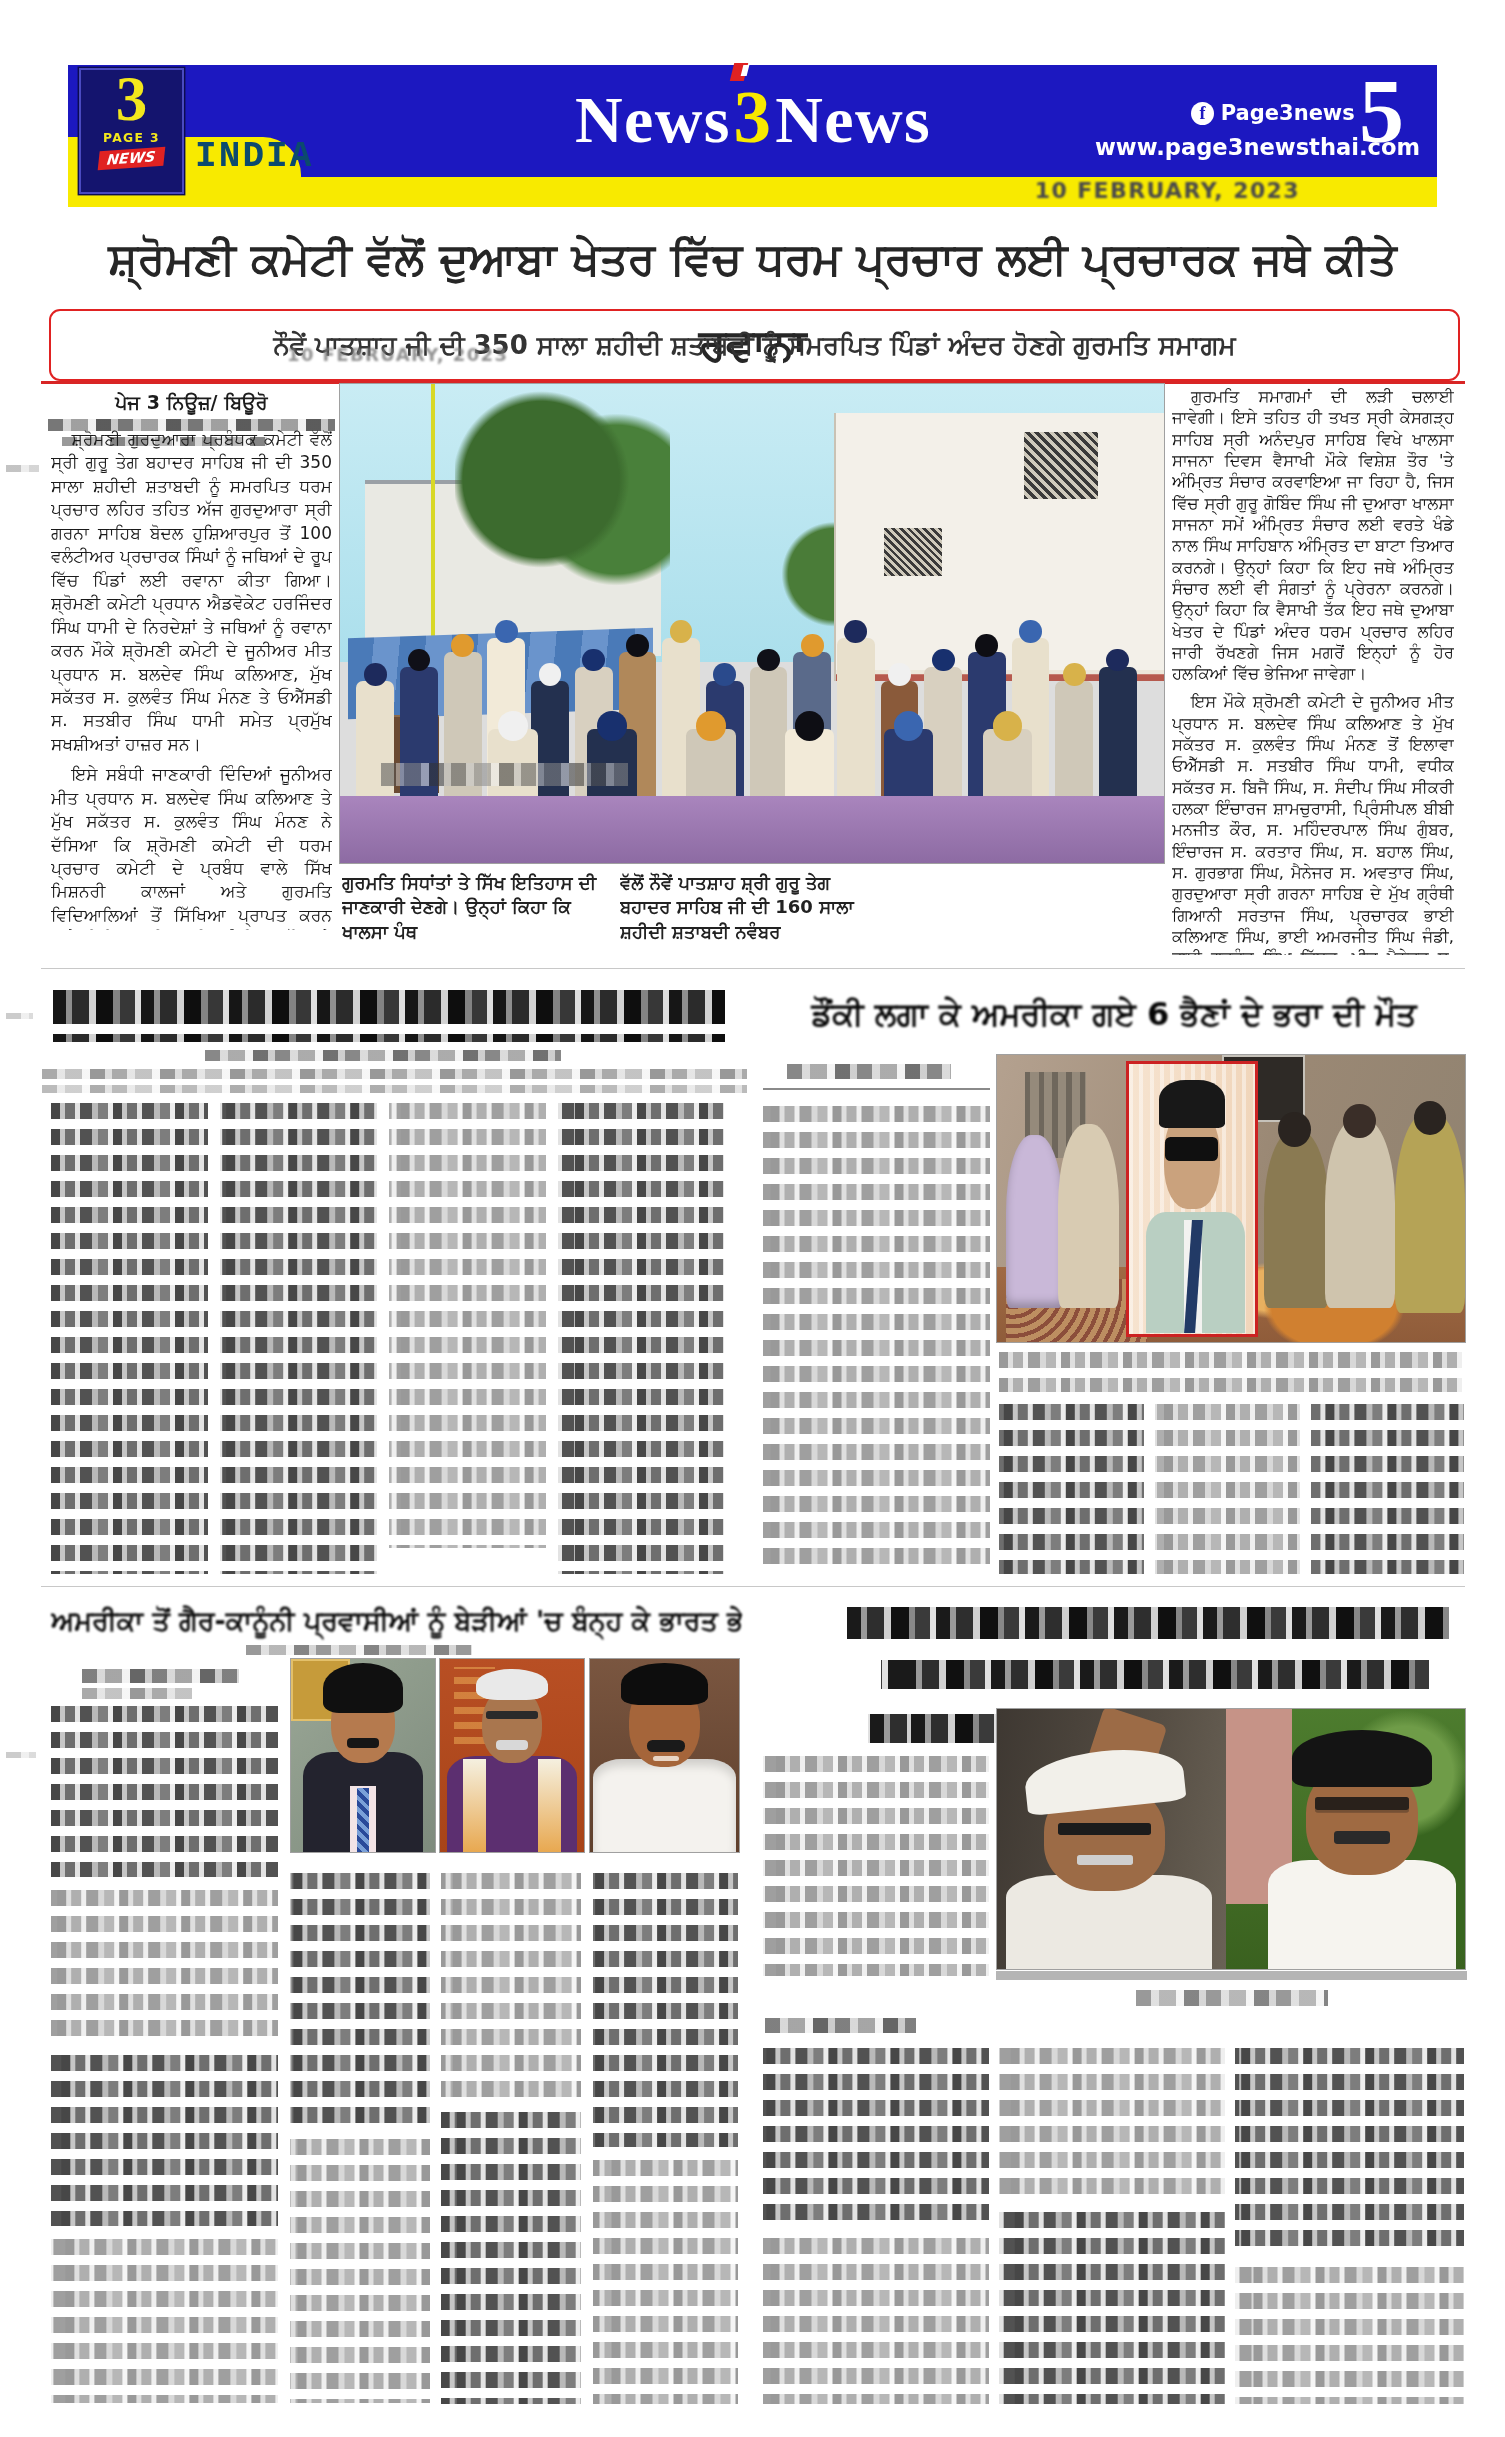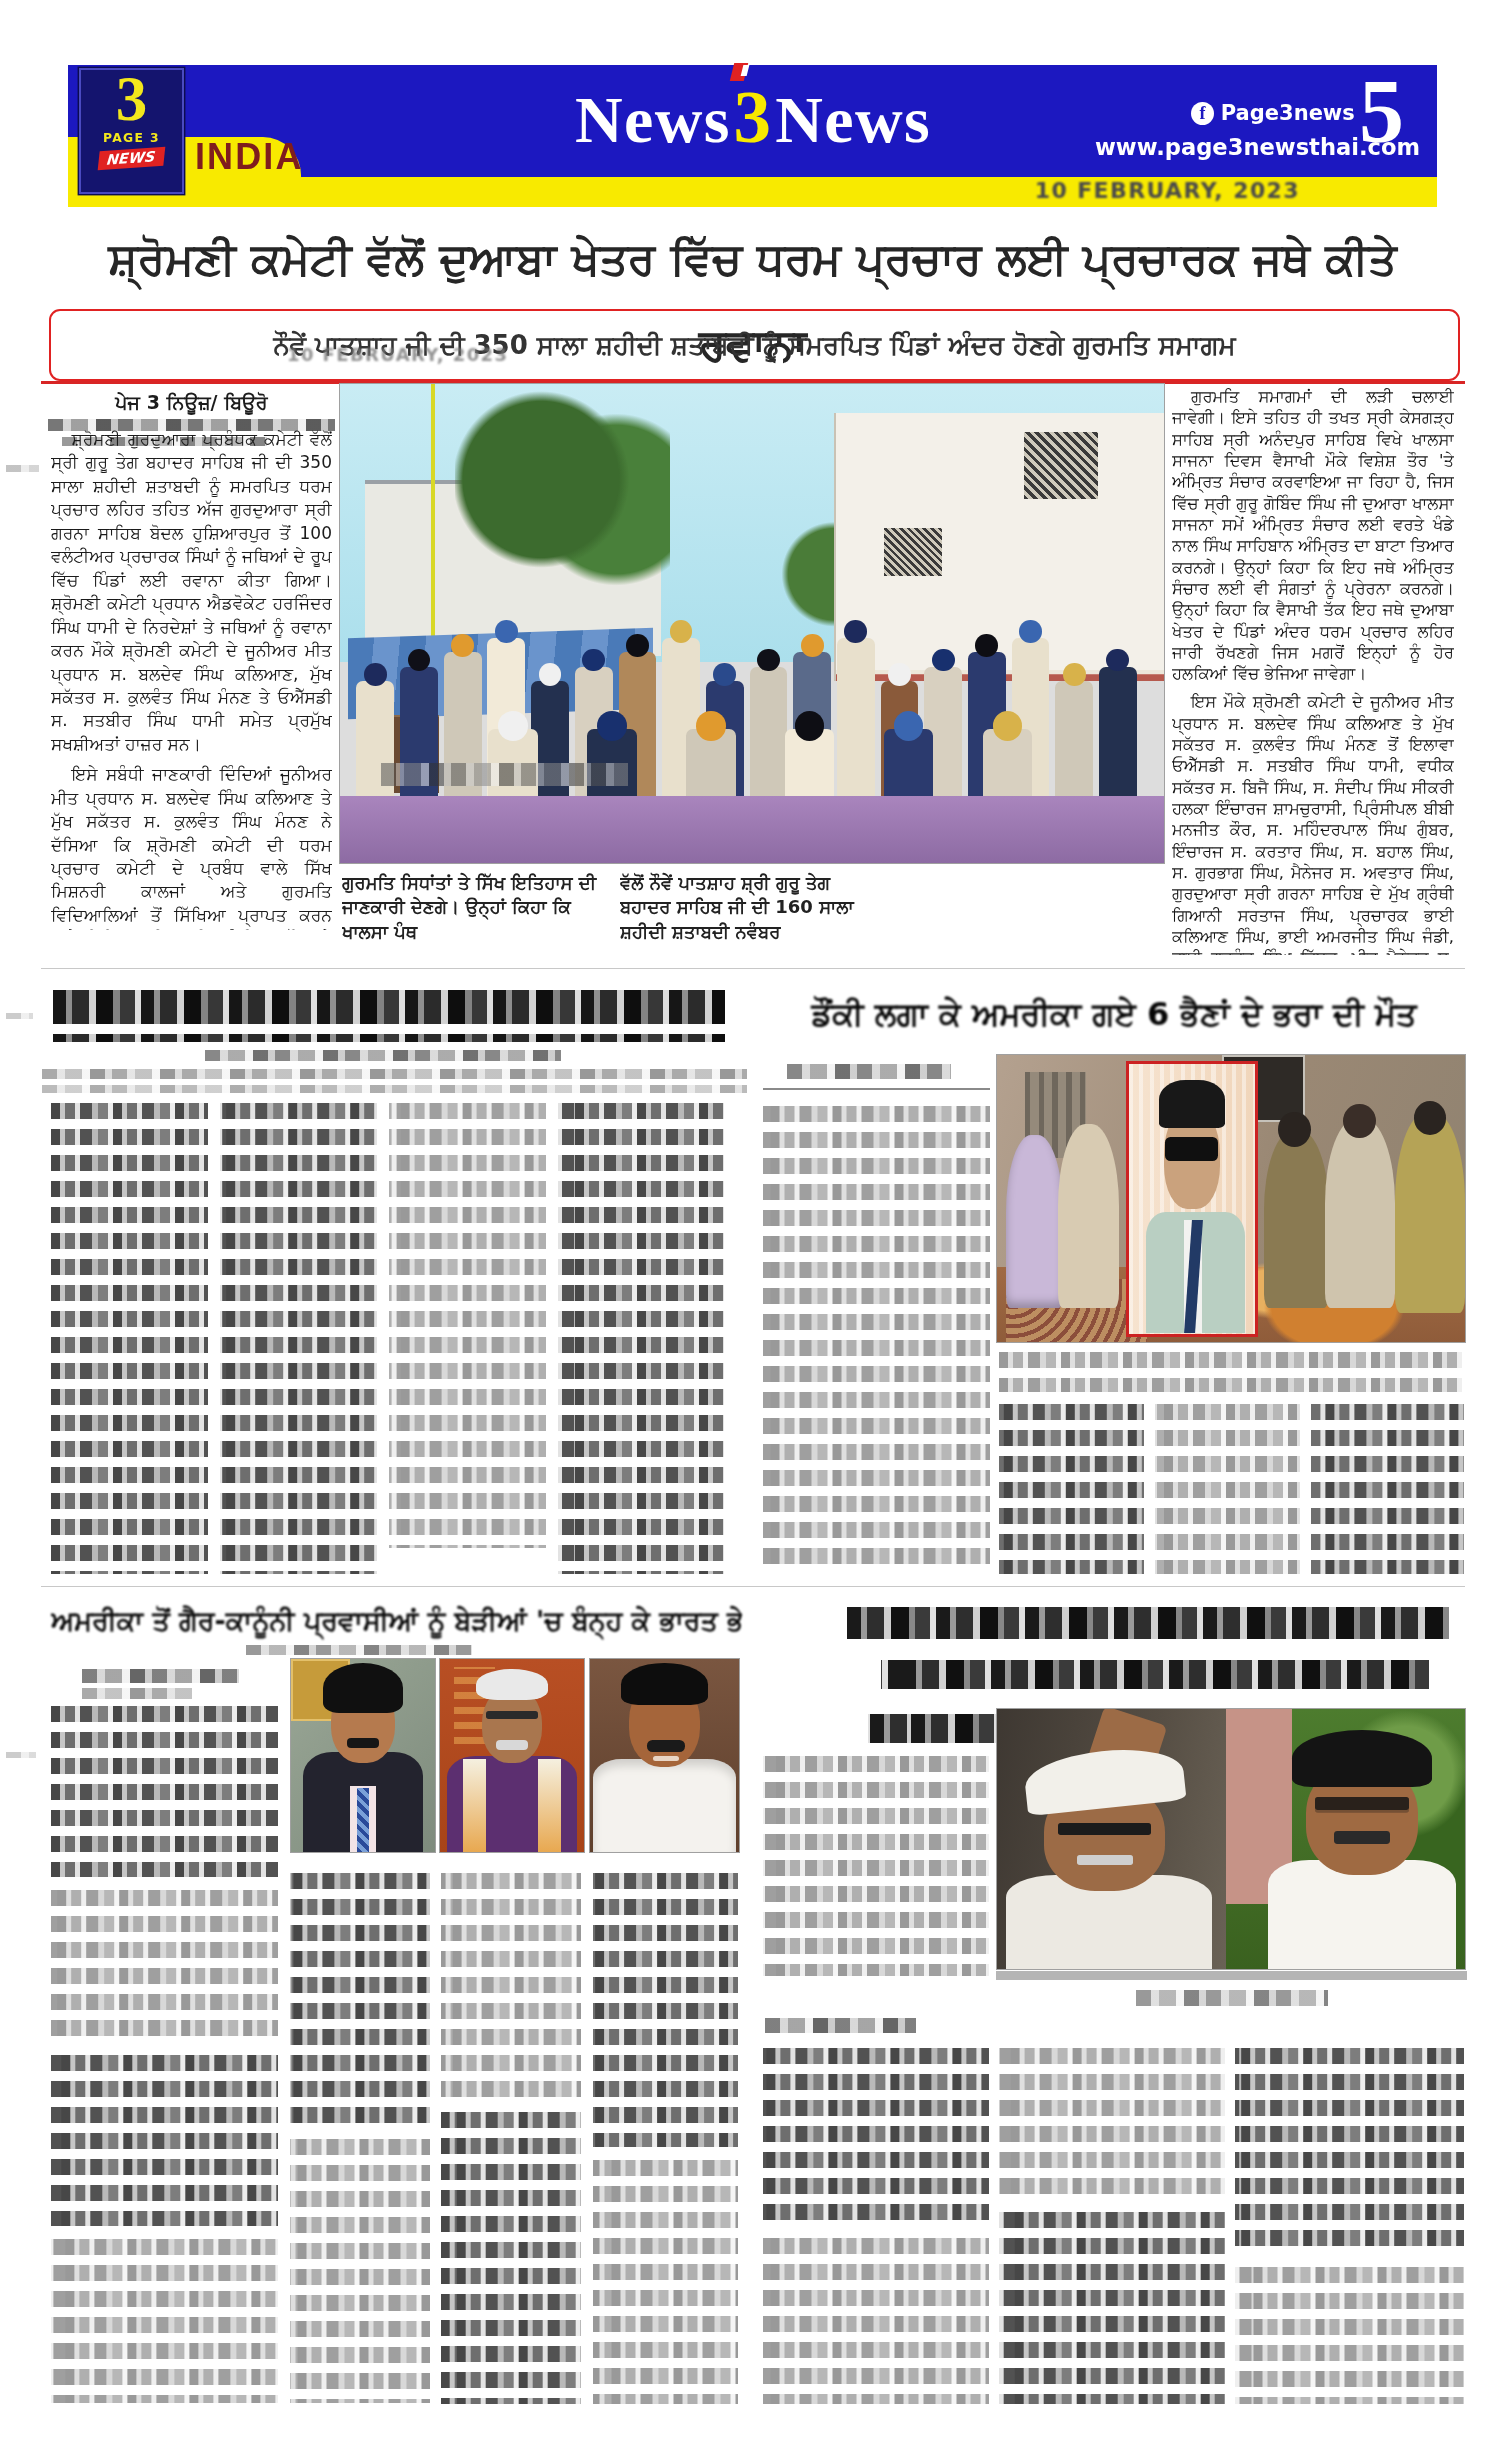--- a/index.html
+++ b/index.html
@@ -10,21 +10,21 @@
   
   .blueband{background:#1c18c0;}
   .yellow{background:#f8ea00;}
   .masthead{font-family:"Liberation Serif",serif;font-weight:bold;color:#ffffff;
             font-size:66px;letter-spacing:1.4px;white-space:nowrap;}
   .masthead .three{color:#f8e800;font-size:75px;position:relative;padding:0 2.7px;}
   .redtick{position:absolute;width:13.7px;height:18px;background:#e02222;transform:skewX(-14deg);
            top:-12.3px;left:1.4px;}
   .whitetick{position:absolute;width:6.2px;height:11px;background:#fff;transform:skewX(-14deg);
            top:-9.6px;left:11px;}
-  .india{font-family:Liberation Sans, sans-serif;font-weight:bold;color:#7f1d1d;
+  .india{font-family:Liberation Mono, monospace;font-weight:bold;color:#0c4a6e;
          font-size:36px;letter-spacing:2.1px;}
   .pageno{font-family:"Liberation Serif",serif;font-weight:bold;color:#ffffff;font-size:90px;line-height:1;}
   .social{color:#fff;font-weight:bold;font-size:21px;display:flex;align-items:center;gap:6.8px;}
   .fb{display:inline-flex;align-items:center;justify-content:center;width:23px;height:23px;
       border-radius:50%;background:#ffffff;color:#1c18c0;font-family:"Liberation Serif",serif;
       font-size:18px;font-weight:bold;}
   .site{color:#fff;font-weight:bold;font-size:22.6px;}
   .logo{background:#14146e;border:2.1px solid #4a4ac0;box-shadow:0 0 0 1.4px #0c0c50;
         display:flex;flex-direction:column;align-items:center;justify-content:flex-start;}
   .logo .n3{color:#f3e71c;font-family:"Liberation Serif",serif;font-weight:bold;font-size:63px;line-height:0.95;}

